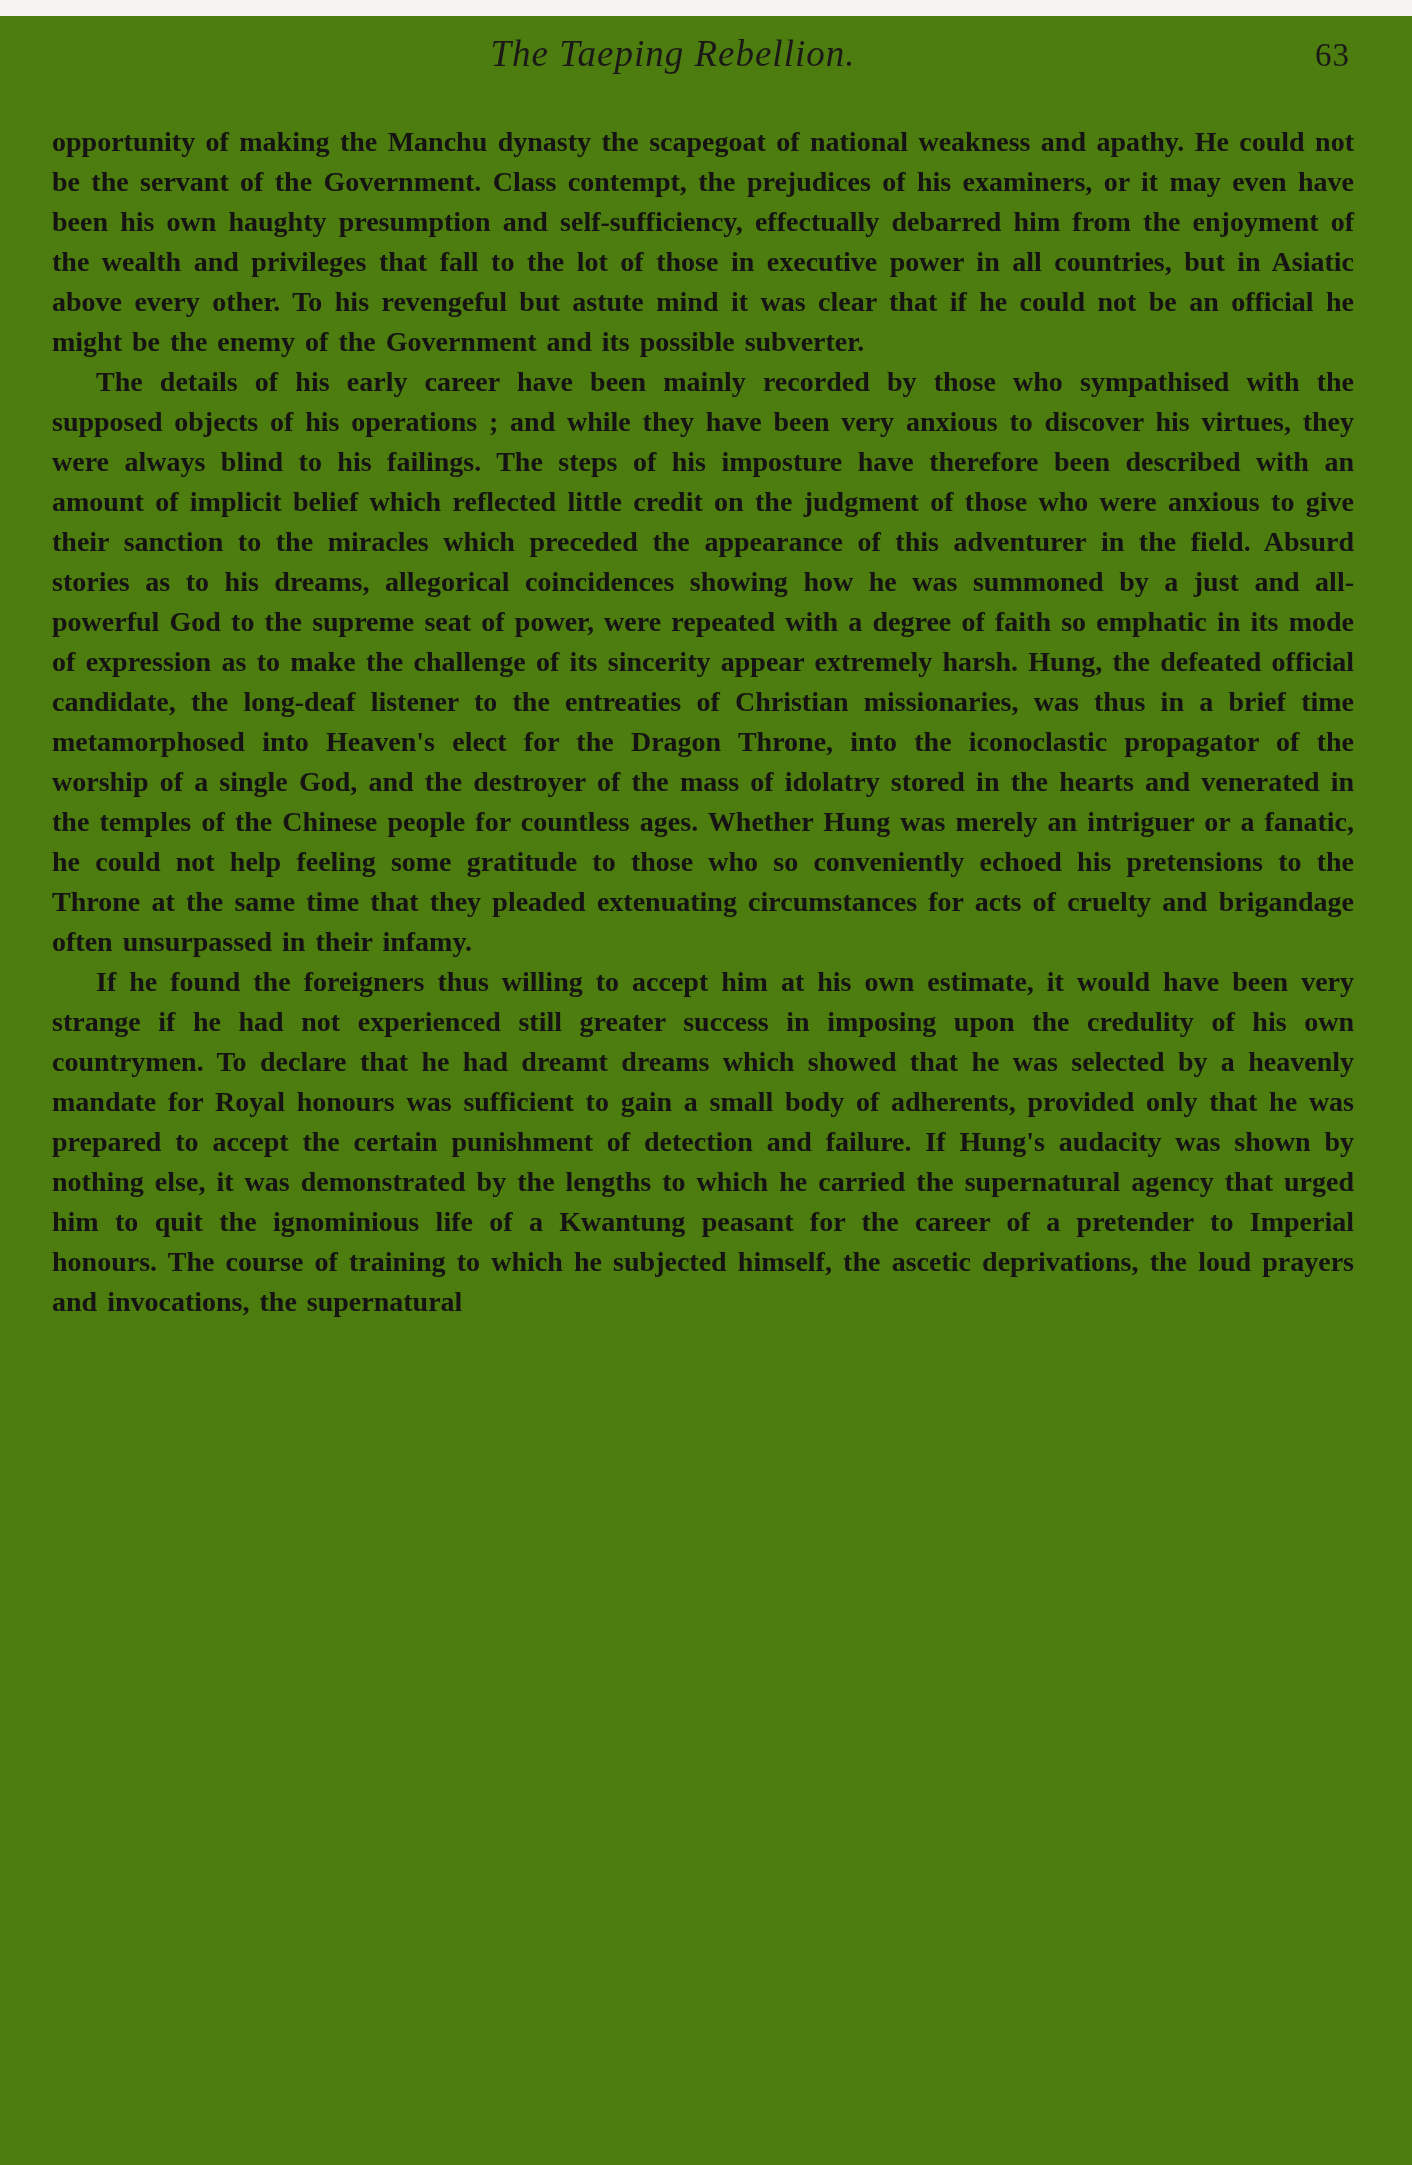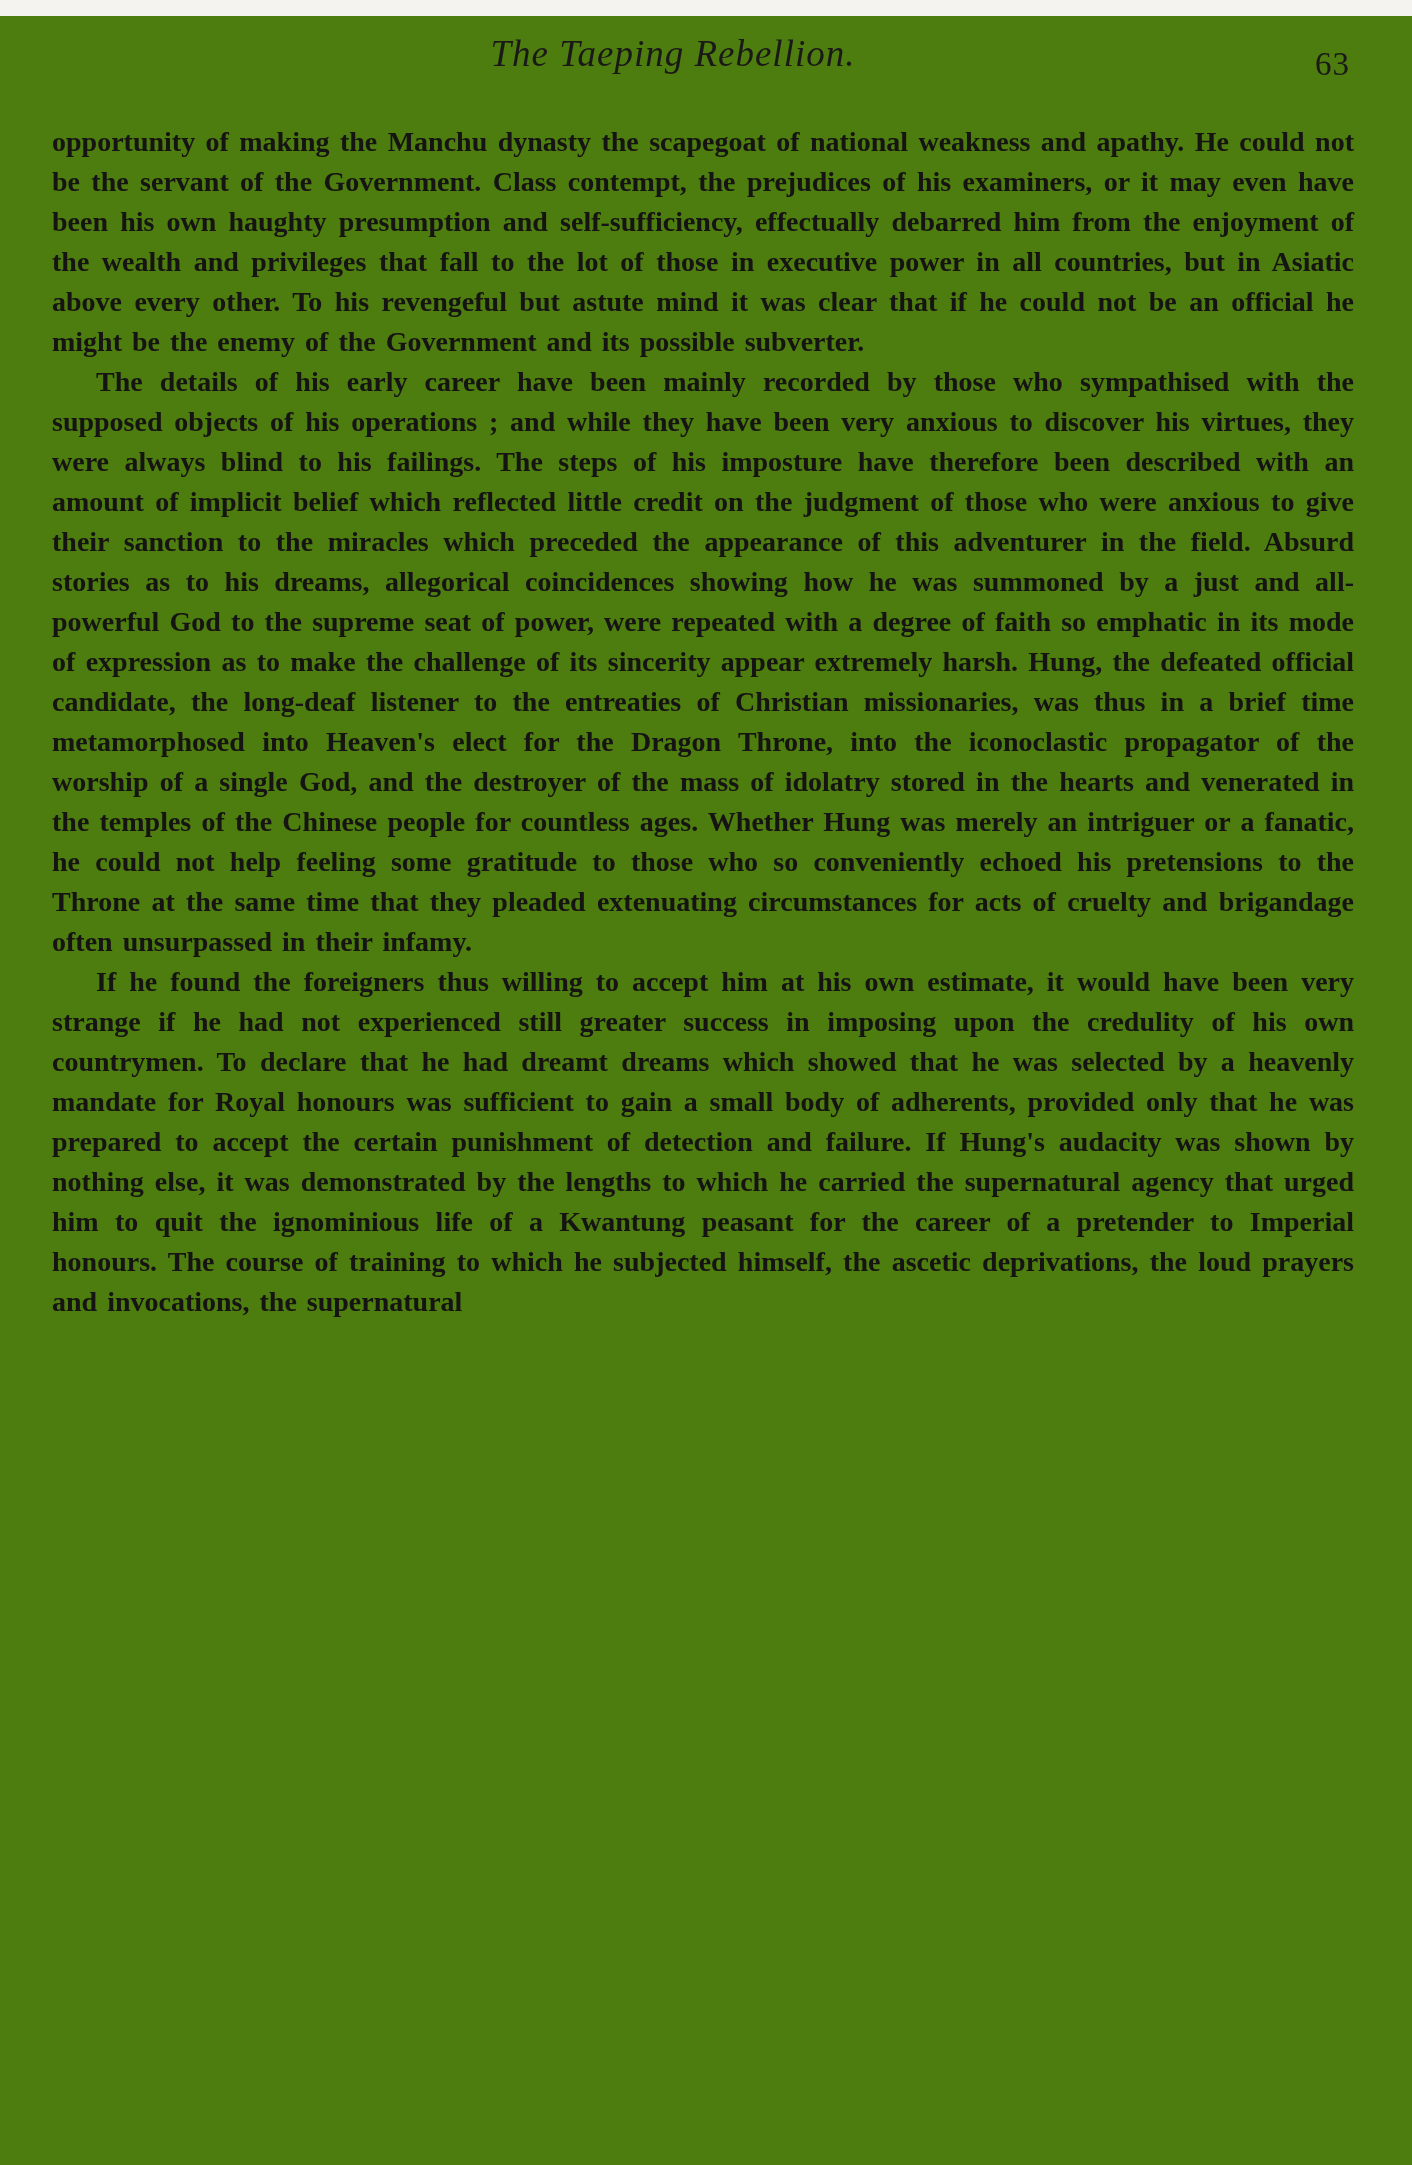--- a/index.html
+++ b/index.html
@@ -29,21 +29,21 @@
     right: 60px;
     text-align: center;
     font-style: italic;
     font-size: 37px;
     letter-spacing: 1px;
     color: #1b1917;
   }
   .page-number {
     position: absolute;
     right: 4px;
-    top: 14px;
+    top: 5px;
     font-size: 33px;
     letter-spacing: 1px;
     color: #1b1917;
   }
   .page-body {
     font-size: 28px;
     line-height: 40px;
     text-align: justify;
     word-spacing: 3px;
     font-weight: bold;

